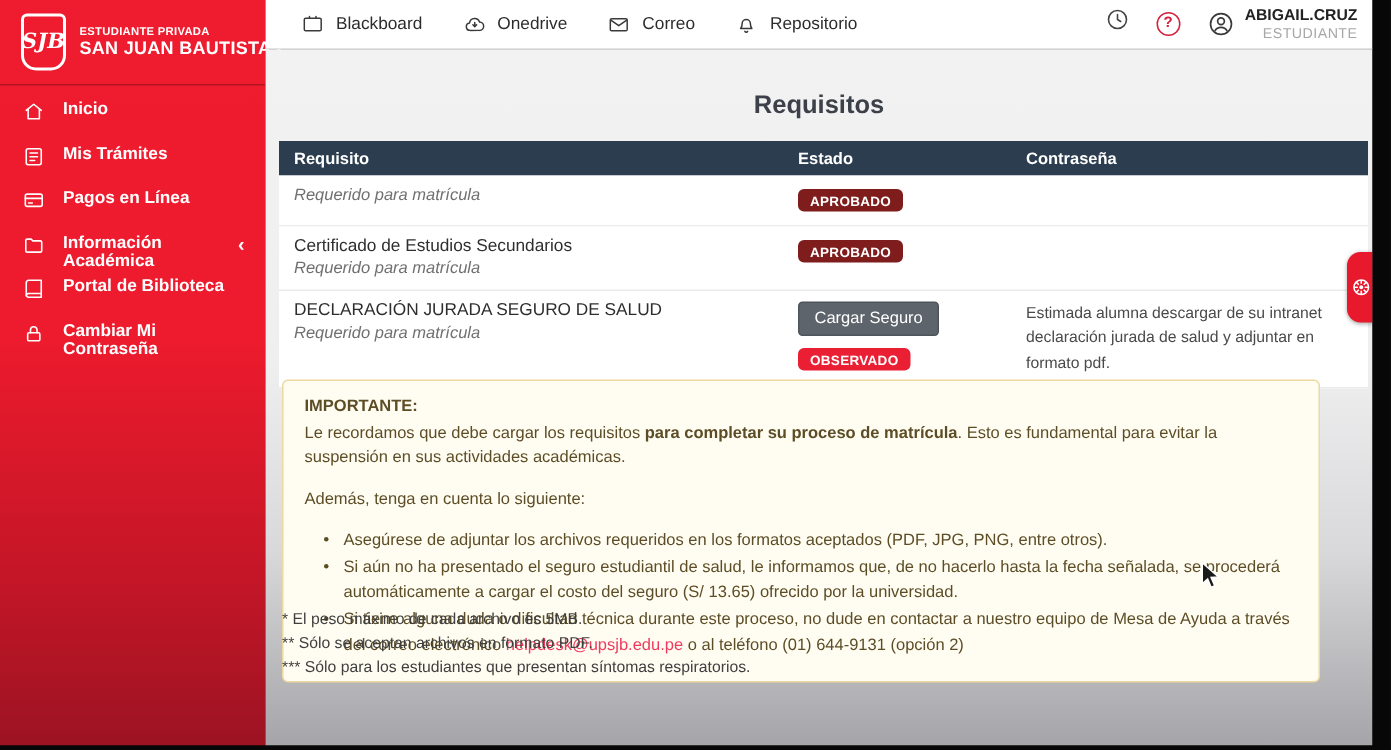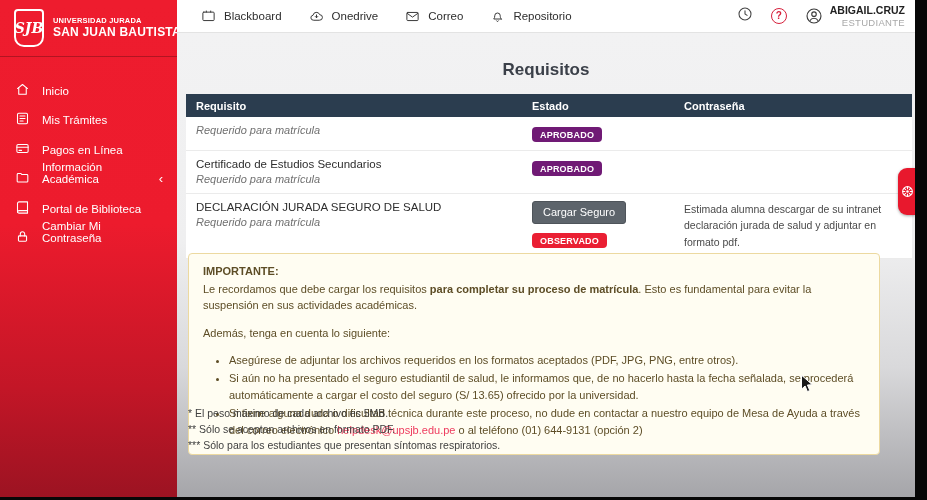--- a/index.html
+++ b/index.html
@@ -13,22 +13,22 @@
   .brand-logo { width:30px; height:38px; border:2px solid #fff; border-radius:4px 4px 10px 10px;
     display:flex; align-items:center; justify-content:center; color:#fff;
     font-family:"DejaVu Serif","Liberation Serif",serif; font-style:italic; font-weight:bold; font-size:14px; flex:0 0 auto; }
   .brand-text { margin-left:9px; color:#fff; line-height:1.1; flex:1; }
   .brand-top { font-size:7.5px; font-weight:bold; letter-spacing:.2px; }
   .brand-bottom { font-size:12px; font-weight:bold; letter-spacing:.2px; white-space:nowrap; }
   .collapse-btn { color:#fff; font-size:11px; border-left:2px solid #fff; padding-left:1px; line-height:1;
     margin-left:4px; cursor:pointer; flex:0 0 auto; }
   .side-divider { height:1px; background:rgba(0,0,0,.25); }
   .menu { padding-top:10px; }
-  .menu-item { display:flex; align-items:flex-end; height:29.5px; padding:0 14px 0 15px; color:#fff;
-    font-size:11.5px; cursor:pointer; }
+  .menu-item { display:flex; align-items:flex-start; height:29.5px; padding:0 14px 0 15px; color:#fff;
+    font-size:11.5px; cursor:pointer;font-weight:bold; }
   .menu-item svg { width:15px; height:15px; margin-right:12px; stroke:#fff; fill:none;
     stroke-width:1.7; stroke-linecap:round; stroke-linejoin:round; flex:0 0 auto; }
   .menu-chevron { margin-left:auto; font-size:13px; color:#fff; line-height:1; }
 
   
   .topbar { position:absolute; left:177px; top:0; width:738px; height:33px; background:#fff;
     border-bottom:1px solid #e3e3e3; display:flex; align-items:center; padding:0 10px 0 24px;text-align:right; }
   .topnav { display:flex; align-items:center; gap:27px; }
   .topnav-item { display:flex; align-items:center; gap:8px; font-size:11.5px; color:#2d2d2d; cursor:pointer; }
   .topnav-item svg { width:15px; height:15px; stroke:#3a3a3a; fill:none; stroke-width:1.6;
@@ -51,21 +51,21 @@
   .thead { display:flex; background:#2b3d4f; color:#fff; font-size:11px; font-weight:bold;
     height:23px; align-items:center; }
   .trow { display:flex; background:#fff; border-bottom:1px solid #ebebeb; padding:7px 0 8px; }
   .c1 { flex:0 0 332px; padding-left:10px; }
   .c2 { flex:0 0 162px; padding-left:14px; }
   .c3 { flex:1 1 auto; padding-left:4px; padding-right:10px; }
   .req-name { font-size:11.5px; color:#2e2e2e; margin-bottom:3px; }
   .req-sub { font-size:11px; font-style:italic; color:#707070; }
   .badge { display:inline-block; font-size:9px; font-weight:bold; color:#fff; padding:3px 8px 2px;
     border-radius:4px; letter-spacing:.2px; }
-  .badge-green { background:#701a75; }
+  .badge-green { background:#7f1d1d; }
   .badge-red { background:#ea1f33; }
   .gray-btn { display:inline-block; background:#5d646b; border:1px solid #4e545a; color:#fff;
     font-size:11px; padding:4px 10px 5px; border-radius:3px; cursor:pointer; margin-bottom:6px; }
   .obs-text { font-size:10.5px; color:#4a4a4a; line-height:1.55; max-width:250px; }
 
   .notice { position:absolute; left:11px; top:220px; width:692px; background:#fffdf2;
     border:1px solid #ecd9a0; border-radius:4px; padding:10px 14px 14px; color:#5d4d26;
     font-size:11px; line-height:1.45; }
   .notice b { font-weight:bold; }
   .notice-head { font-weight:bold; margin-bottom:2px; }
@@ -87,21 +87,21 @@
 </style>
 </head>
 <body>
 
 <div class="stage">
 
   <nav class="sidebar">
     <div class="brand">
       <div class="brand-logo">SJB</div>
       <div class="brand-text">
-        <div class="brand-top">UNIVERSIDAD JURADA</div>
+        <div class="brand-top">ESTUDIANTE PRIVADA</div>
         <div class="brand-bottom">SAN JUAN BAUTISTA</div>
       </div>
       <span class="collapse-btn">←</span>
     </div>
     <div class="side-divider"></div>
     <div class="menu">
       <div class="menu-item">
         <svg viewBox="0 0 24 24">
             <path d="M4 10.5 12 4l8 6.5"></path>
             <path d="M6 9v10.5h12V9"></path>

